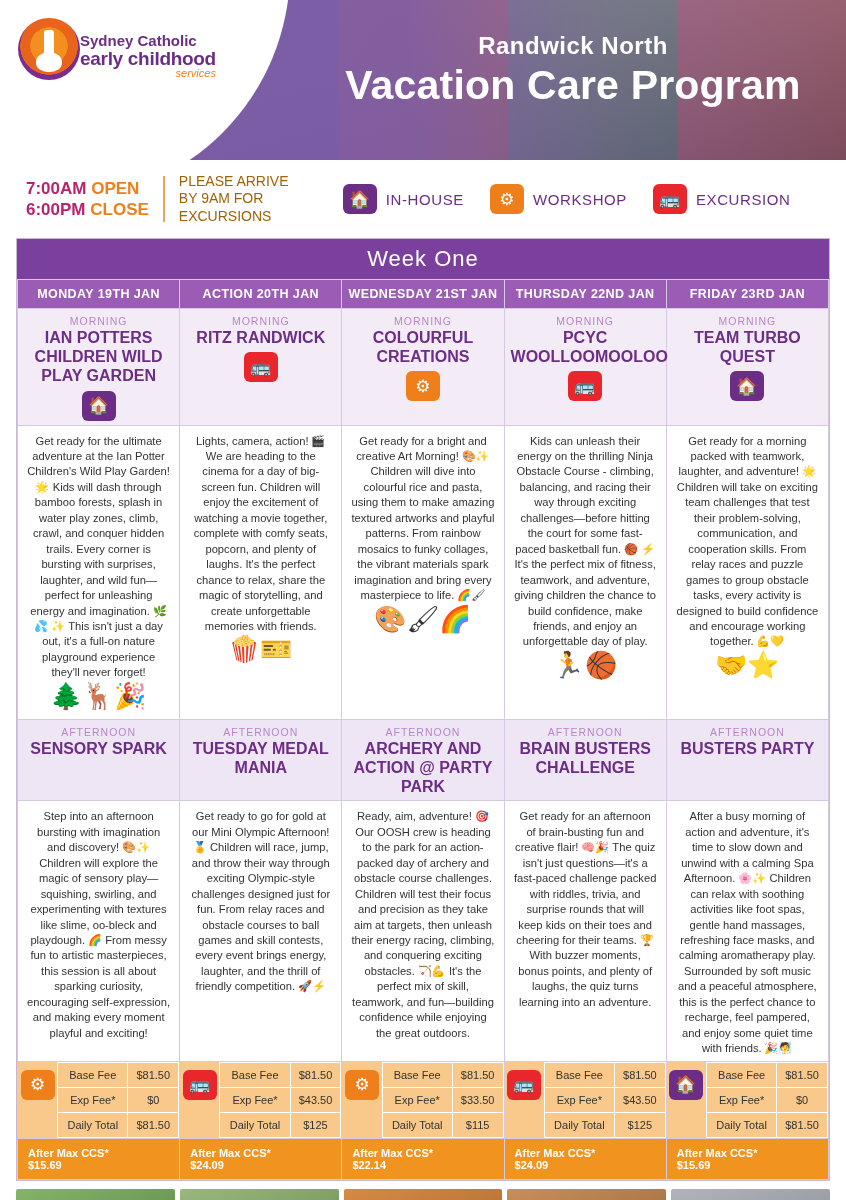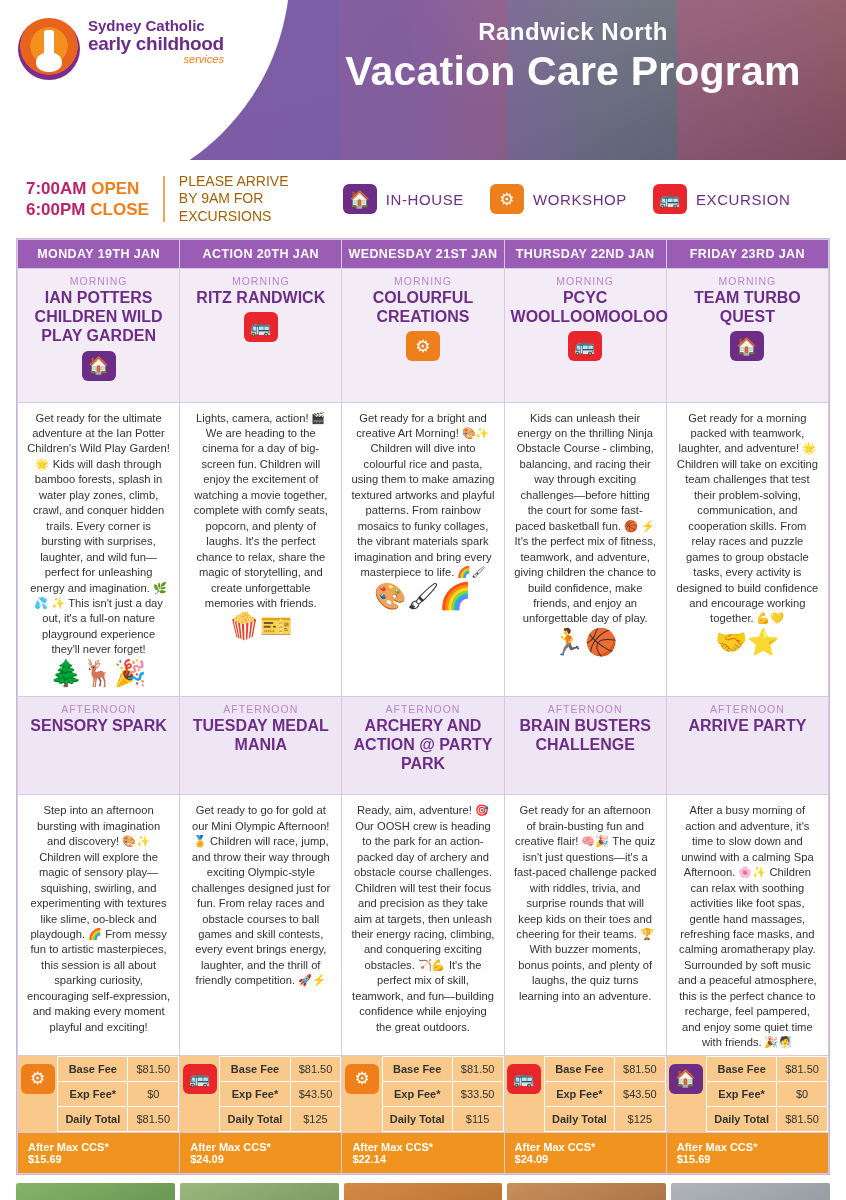--- a/index.html
+++ b/index.html
@@ -36,21 +36,21 @@
   }
   .header-white {
     position:absolute;
     left:-40px; top:-40px;
     width:330px; height:240px;
     background:#fff;
     border-bottom-right-radius: 230px;
   }
   .logo {
     position:absolute; left:18px; top:18px;
-    display:flex; align-items:flex-start; gap:8px;
+    display:flex; align-items:flex-end; 
   }
   .logo-mark {
     width:62px; height:62px; border-radius:50%;
     background: radial-gradient(circle at 50% 45%, #f28f1e 0 40%, #e8641c 41% 62%, #7b2d8e 63% 100%);
     position:relative;
   }
   .logo-mark:after{
     content:"";
     position:absolute; left:50%; top:12px; transform:translateX(-50%);
     width:10px; height:28px; background:#fff;
@@ -61,21 +61,21 @@
     position:absolute; left:50%; top:34px; transform:translateX(-50%);
     width:26px; height:20px; background:#fff;
     border-radius:50% 50% 45% 45%;
   }
   .logo-text { line-height:1.05; }
   .logo-text .l1 { font-size:15px; font-weight:bold; color:#6c2d86; }
   .logo-text .l2 { font-size:19px; font-weight:bold; color:#6c2d86; letter-spacing:-0.3px;}
   .logo-text .l3 { font-size:11px; color:#ef7f1a; font-style:italic; text-align:right; }
 
   .header-titles {
-    position:absolute; right:0; left:300px; top:18px;
+    position:absolute; right:0; left:300px; top:32px;
     text-align:center; color:#fff;
   }
   .h-site { font-size:24px; font-weight:bold; letter-spacing:0.5px; }
   .h-main { font-size:41px; font-weight:bold; margin-top:2px; letter-spacing:0.2px;}
   .h-month { font-size:24px; color:#e8dff0; margin-top:2px; }
 
   
   .infobar {
     height: 78px;
     display:flex; align-items:center;
@@ -107,21 +107,21 @@
     letter-spacing:1px;
   }
   table.grid { width:100%; border-collapse:collapse; table-layout:fixed; }
   table.grid td { vertical-align:top; border:1px solid #d8c9e2; }
   .dayhead {
     background:#9b5cb5; color:#fff; text-align:center;
     font-size:12.5px; font-weight:bold; padding:7px 2px; letter-spacing:0.4px;
   }
   .sess {
     background:#f3ecf7;
-    padding:6px 6px 21px;
+    padding:6px 6px 4px;
     text-align:center;
     margin-top:20px;
   }
   .sess.aft { background:#efe6f5; }
   .sess-label { color:#b884c9; font-size:10.5px; letter-spacing:1px; }
   .sess-title { color:#6c2d86; font-size:16px; font-weight:bold; line-height:1.2; margin-top:1px;}
   .icon-row { display:flex; justify-content:center; margin-top:5px;}
   .cell-body { padding:8px 9px 4px; font-size:11.2px; line-height:1.38; color:#333; text-align:center; background:#fff;}
   .cell-am { min-height:250px; position:relative;}
   .cell-pm { min-height:215px; position:relative;}
@@ -129,21 +129,21 @@
   
   .feewrap { background:#f8c98a; }
   .feecell { padding:0; }
   .fee-inner { display:flex; }
   .fee-icon-col {
     width:52px; display:flex; align-items:flex-start; justify-content:center;
     padding-top:8px;
   }
   table.fee { width:100%; border-collapse:collapse; }
   table.fee td { border:1px solid #fff; font-size:11px; padding:6px 4px; color:#333;}
-  table.fee td.lbl { font-weight:bold; width:58%; text-align:center;}
+  table.fee td.lbl { font-weight:normal; width:58%; text-align:center;}
   table.fee td.val { text-align:center; }
   .ccs-row td {
     background:#f0941f; color:#fff; font-size:11px; font-weight:bold;
     padding:8px 10px; border:1px solid #f0941f;
   }
   .ccs-inner { display:flex; justify-content:space-between;flex-direction:column; }
 
   
   .footer-photos { display:flex; gap:5px; padding:8px 16px 10px; }
   .fp { height:95px; flex:1; border-radius:2px; }
@@ -206,20 +206,21 @@
         <div class="leg-label">WORKSHOP</div>
       </div>
       <div class="leg">
         <div class="ic ic-bus">🚌</div>
         <div class="leg-label">EXCURSION</div>
       </div>
     </div>
   </div>
 
   <div class="cal">
+    <div class="week-title">Week One</div>
 
     <table class="grid">
 
       <tbody>
           <tr>
         <td class="dayhead">MONDAY 19TH JAN</td>
         <td class="dayhead">ACTION 20TH JAN</td>
         <td class="dayhead">WEDNESDAY 21ST JAN</td>
         <td class="dayhead">THURSDAY 22ND JAN</td>
         <td class="dayhead">FRIDAY 23RD JAN</td>
@@ -298,21 +299,21 @@
         <td class="sess aft">
           <div class="sess-label">AFTERNOON</div>
           <div class="sess-title">ARCHERY AND ACTION @ PARTY PARK</div>
         </td>
         <td class="sess aft">
           <div class="sess-label">AFTERNOON</div>
           <div class="sess-title">BRAIN BUSTERS CHALLENGE</div>
         </td>
         <td class="sess aft">
           <div class="sess-label">AFTERNOON</div>
-          <div class="sess-title">ARRIVE PARTY</div>
+          <div class="sess-title">BUSTERS PARTY</div>
         </td>
       </tr>
 
       <tr>
         <td class="cell-body cell-pm">
           <div>Step into an afternoon bursting with imagination and discovery! 🎨✨ Children will explore the magic of sensory play—squishing, swirling, and experimenting with textures like slime, oo-bleck and playdough. 🌈 From messy fun to artistic masterpieces, this session is all about sparking curiosity, encouraging self-expression, and making every moment playful and exciting!</div>
         </td>
         <td class="cell-body cell-pm">
           <div>Get ready to go for gold at our Mini Olympic Afternoon! 🏅 Children will race, jump, and throw their way through exciting Olympic-style challenges designed just for fun. From relay races and obstacle courses to ball games and skill contests, every event brings energy, laughter, and the thrill of friendly competition. 🚀⚡</div>
         </td>

